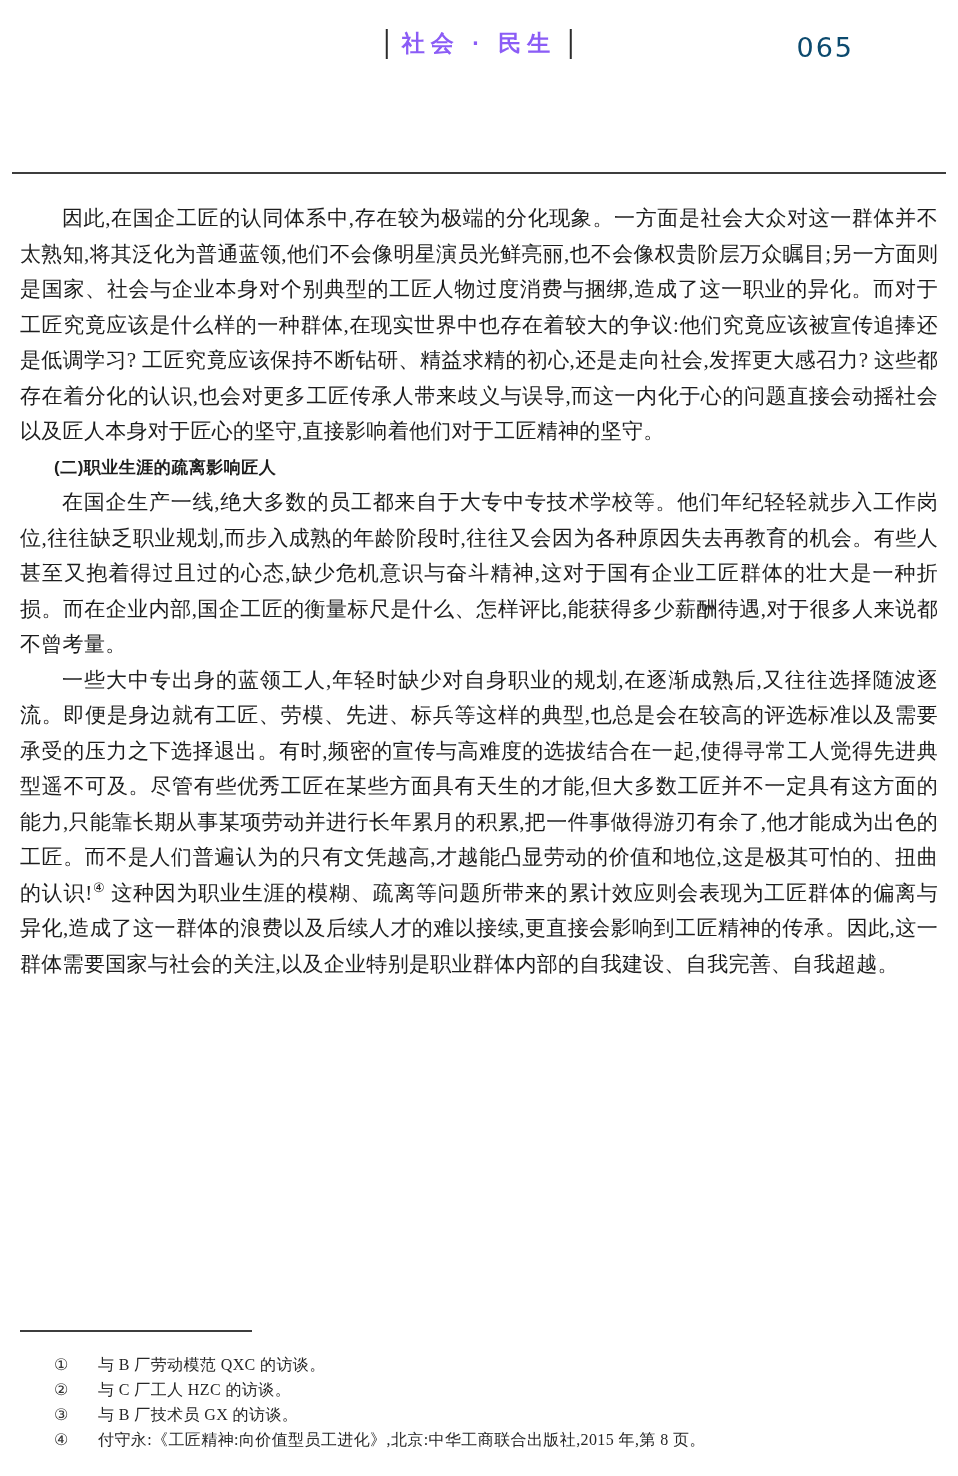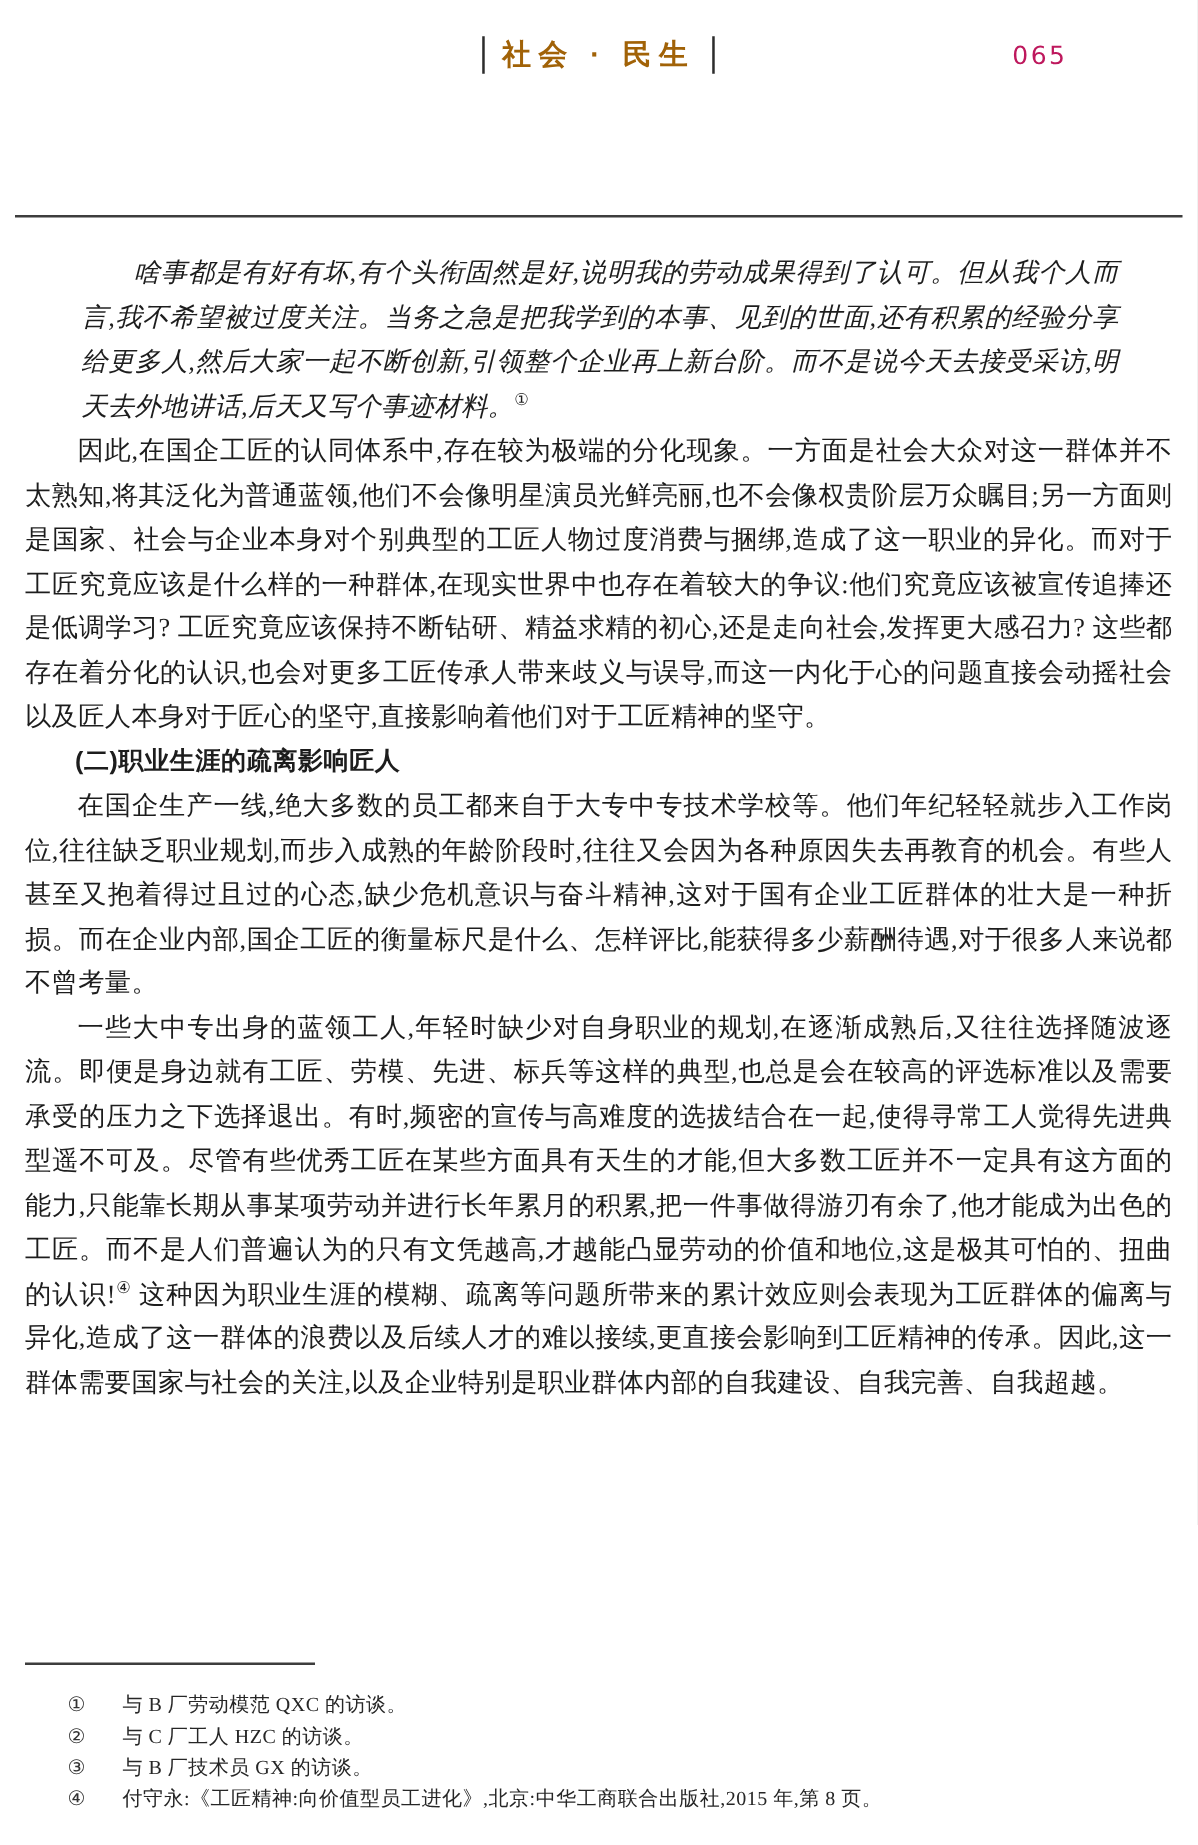--- a/index.html
+++ b/index.html
@@ -17,26 +17,26 @@
   
   .header { position:absolute; top:24px; left:0; right:0; height:44px; }
   .header-title-wrap {
     position:absolute; left:50%; top:4px; transform:translateX(-50%);
     display:flex; align-items:center; gap:14px;
   }
   .vbar { width:2px; height:30px; background:#2c2c2c; }
   .header-title {
     font-family:"Liberation Sans","DejaVu Sans",sans-serif;
     font-size:23px; font-weight:600; letter-spacing:6px;
-    color:#a16207; white-space:nowrap;
+    color:#8b5cf6; white-space:nowrap;
   }
   .page-num {
     position:absolute; right:104px; top:8px;
     font-family:"DejaVu Sans","Liberation Sans",sans-serif;
-    font-size:20px; color:#be185d; letter-spacing:2px;
+    font-size:27px; color:#0c4a6e; letter-spacing:2px;
   }
 
   
   .top-rule {
     position:absolute; top:172px; left:12px; right:12px;
     height:2px; background:#3d3d3d;
   }
 
   
   .main {
@@ -45,21 +45,21 @@
     text-align:justify; letter-spacing:0.3px;
   }
   .para { text-indent:2em; }
   .quote {
     margin-left:45px; margin-right:43px;
     text-indent:2em;
     font-style:italic;
   }
   .heading {
     font-family:"Liberation Sans","DejaVu Sans",sans-serif;
-    font-weight:bold; font-size:20px;
+    font-weight:bold; font-size:17px;
     text-indent:2em; letter-spacing:0.5px;
   }
   sup.fn-ref {
     font-size:13px; font-style:normal;
     vertical-align:super; line-height:0; letter-spacing:0;
   }
 
   
   .footnotes { position:absolute; left:20px; top:1330px; width:918px; }
   .fn-rule { width:232px; height:2px; background:#3d3d3d; }
@@ -84,21 +84,20 @@
       <span class="header-title">社会 · 民生</span>
       <span class="vbar"></span>
     </div>
     <span class="page-num">065</span>
   </div>
 
   <div class="top-rule"></div>
 
   <div class="main">
 
-    <p class="quote"><span>啥事都是有好有坏,有个头衔固然是好,说明我的劳动成果得到了认可。但从我个人而言,我不希望被过度关注。当务之急是把我学到的本事、见到的世面,还有积累的经验分享给更多人,然后大家一起不断创新,引领整个企业再上新台阶。而不是说今天去接受采访,明天去外地讲话,后天又写个事迹材料。</span><sup class="fn-ref">①</sup></p>
 
     <p class="para">因此,在国企工匠的认同体系中,存在较为极端的分化现象。一方面是社会大众对这一群体并不太熟知,将其泛化为普通蓝领,他们不会像明星演员光鲜亮丽,也不会像权贵阶层万众瞩目;另一方面则是国家、社会与企业本身对个别典型的工匠人物过度消费与捆绑,造成了这一职业的异化。而对于工匠究竟应该是什么样的一种群体,在现实世界中也存在着较大的争议:他们究竟应该被宣传追捧还是低调学习? 工匠究竟应该保持不断钻研、精益求精的初心,还是走向社会,发挥更大感召力? 这些都存在着分化的认识,也会对更多工匠传承人带来歧义与误导,而这一内化于心的问题直接会动摇社会以及匠人本身对于匠心的坚守,直接影响着他们对于工匠精神的坚守。</p>
 
     <h3 class="heading">(二)职业生涯的疏离影响匠人</h3>
 
     <p class="para">在国企生产一线,绝大多数的员工都来自于大专中专技术学校等。他们年纪轻轻就步入工作岗位,往往缺乏职业规划,而步入成熟的年龄阶段时,往往又会因为各种原因失去再教育的机会。有些人甚至又抱着得过且过的心态,缺少危机意识与奋斗精神,这对于国有企业工匠群体的壮大是一种折损。而在企业内部,国企工匠的衡量标尺是什么、怎样评比,能获得多少薪酬待遇,对于很多人来说都不曾考量。</p>
 
 
 
     <p class="para"><span>一些大中专出身的蓝领工人,年轻时缺少对自身职业的规划,在逐渐成熟后,又往往选择随波逐流。即便是身边就有工匠、劳模、先进、标兵等这样的典型,也总是会在较高的评选标准以及需要承受的压力之下选择退出。有时,频密的宣传与高难度的选拔结合在一起,使得寻常工人觉得先进典型遥不可及。尽管有些优秀工匠在某些方面具有天生的才能,但大多数工匠并不一定具有这方面的能力,只能靠长期从事某项劳动并进行长年累月的积累,把一件事做得游刃有余了,他才能成为出色的工匠。而不是人们普遍认为的只有文凭越高,才越能凸显劳动的价值和地位,这是极其可怕的、扭曲的认识!</span><sup class="fn-ref">④</sup><span> 这种因为职业生涯的模糊、疏离等问题所带来的累计效应则会表现为工匠群体的偏离与异化,造成了这一群体的浪费以及后续人才的难以接续,更直接会影响到工匠精神的传承。因此,这一群体需要国家与社会的关注,以及企业特别是职业群体内部的自我建设、自我完善、自我超越。</span></p>

